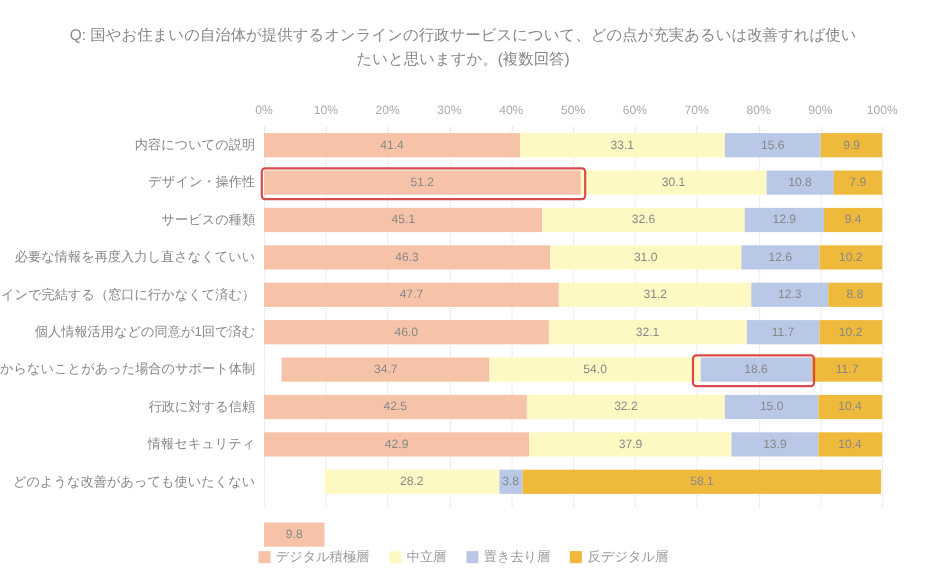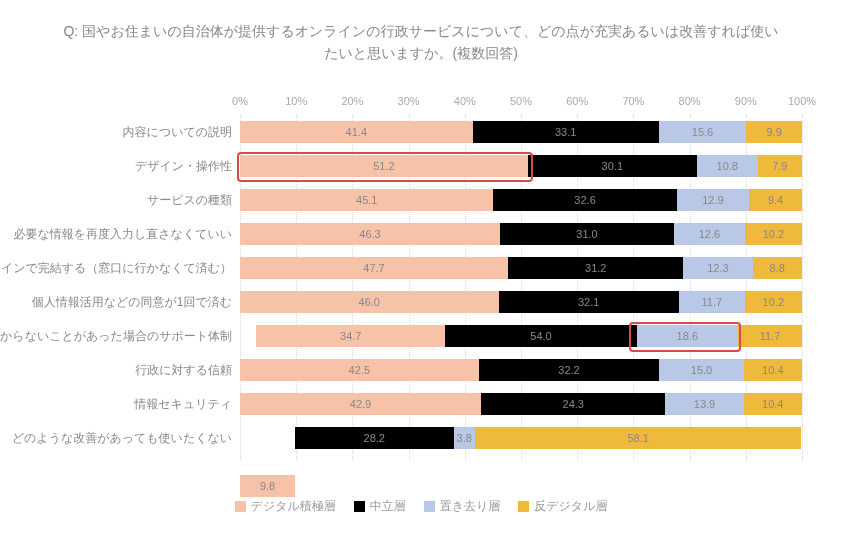--- a/index.html
+++ b/index.html
@@ -9,21 +9,21 @@
   .yaxis{position:absolute;left:0;top:20px;bottom:0;width:240px;}
   .ylabel{position:absolute;right:8px;font-size:12px;color:#888;transform:translateY(-50%);white-space:nowrap;}
   .plot{position:absolute;left:240px;right:40px;top:0;bottom:0;}
   .xaxis{position:absolute;left:0;right:0;top:0;height:20px;}
   .xtick{position:absolute;top:0;font-size:11px;color:#aaa;transform:translateX(-50%);}
   .grid{position:absolute;top:20px;bottom:0;width:0;border-left:1px dotted #ddd;}
   .bars{position:absolute;left:0;right:0;top:20px;bottom:0;}
   .row{position:absolute;left:0;right:0;height:22px;display:flex;}
   .seg{height:100%;display:flex;align-items:center;justify-content:center;font-size:11px;color:#888;}
   .s0{background:#f6c3a8;}
-  .s1{background:#000000;}
+  .s1{background:#fef9c3;}
   .s2{background:#b9c8e6;}
   .s3{background:#efb93c;}
   .highlight{position:absolute;border:2px solid #d94b4b;border-radius:4px;pointer-events:none;}
   .legend{position:absolute;left:0;right:0;bottom:18px;display:flex;justify-content:center;gap:18px;font-size:12px;color:#999;}
   .legend .item{display:flex;align-items:center;gap:5px;}
   .legend .sw{width:11px;height:11px;}
 </style>
 </head>
 <body>
 <div class="wrap">
@@ -115,21 +115,21 @@
             <div class="seg s3" style="width: 11.7%;">11.7</div>
           </div>
           <div class="row" style="top: 244px;">
             <div class="seg s0" style="width: 42.5%;">42.5</div>
             <div class="seg s1" style="width: 32.2%;">32.2</div>
             <div class="seg s2" style="width: 15%;">15.0</div>
             <div class="seg s3" style="width: 10.4%;">10.4</div>
           </div>
           <div class="row" style="top: 278px;">
             <div class="seg s0" style="width: 42.9%;">42.9</div>
-            <div class="seg s1" style="width: 32.8%;">24.3</div>
+            <div class="seg s1" style="width: 32.8%;">37.9</div>
             <div class="seg s2" style="width: 13.9%;">13.9</div>
             <div class="seg s3" style="width: 10.4%;">10.4</div>
           </div>
           <div class="row" style="top: 312px;">
             <div class="seg s0" style="width: 9.8%; margin-top: 48px;">9.8</div>
             <div class="seg s1" style="width: 28.2%;">28.2</div>
             <div class="seg s2" style="width: 3.8%;">3.8</div>
             <div class="seg s3" style="width: 58.1%;">58.1</div>
           </div>
         </div>

